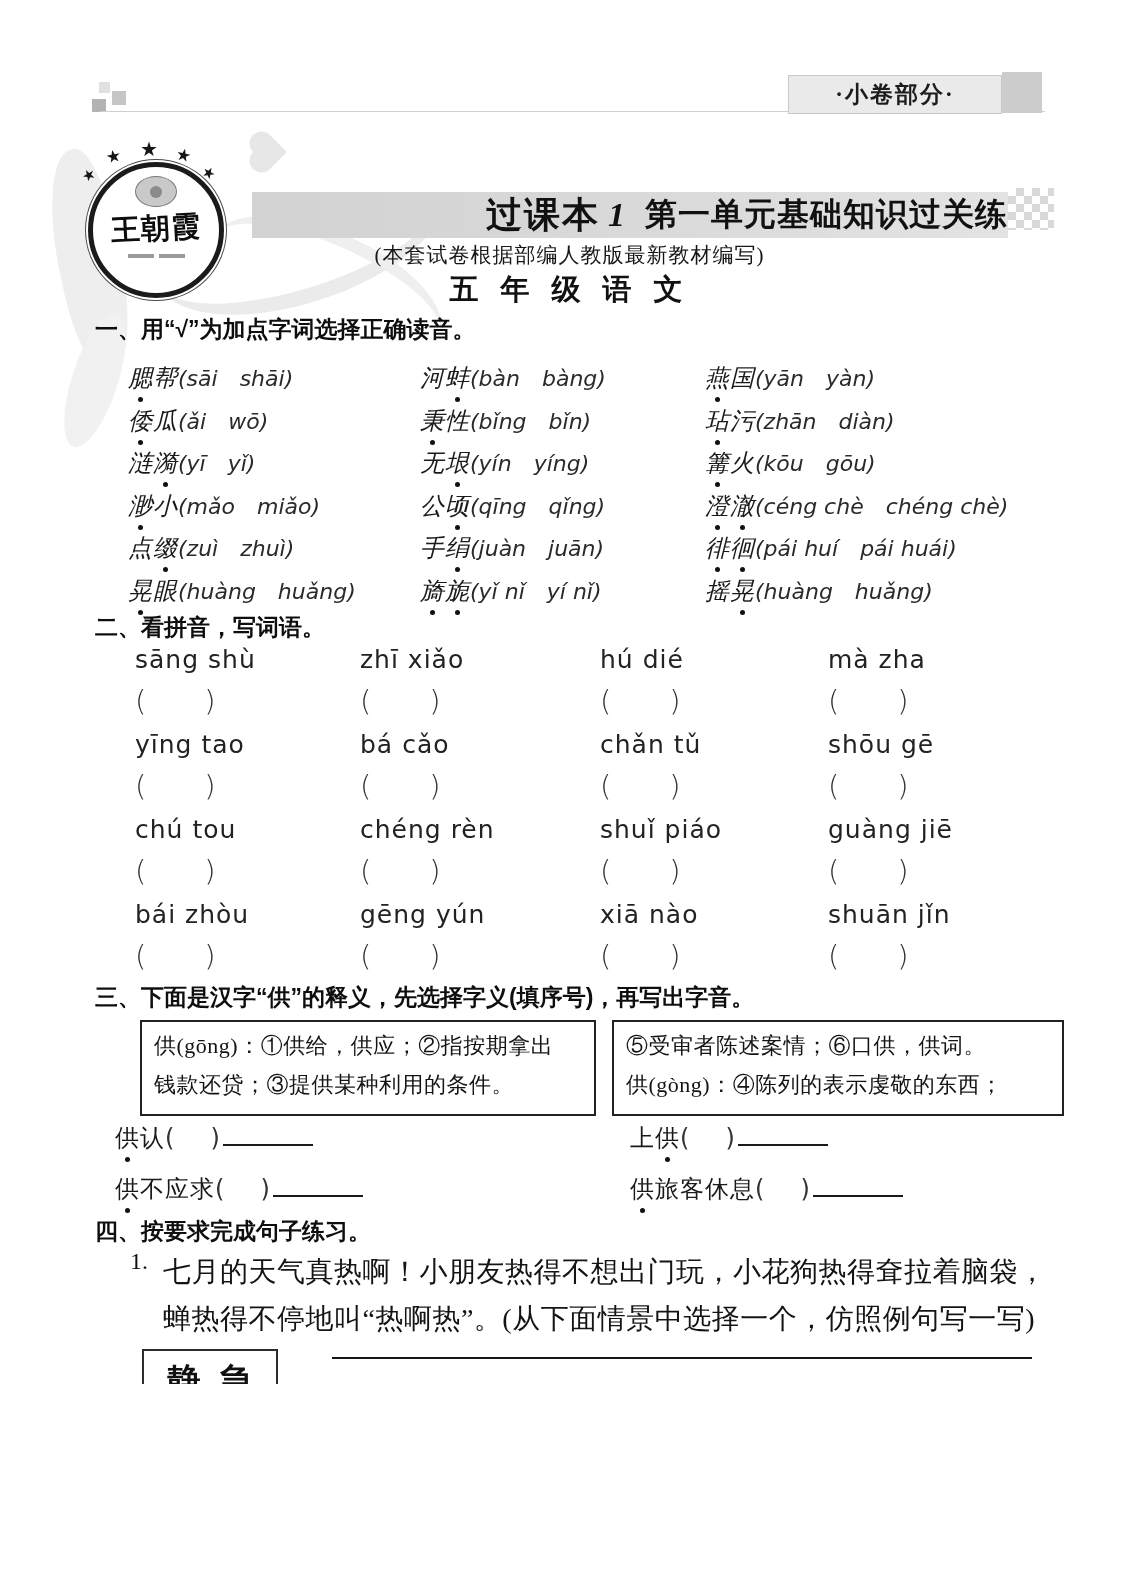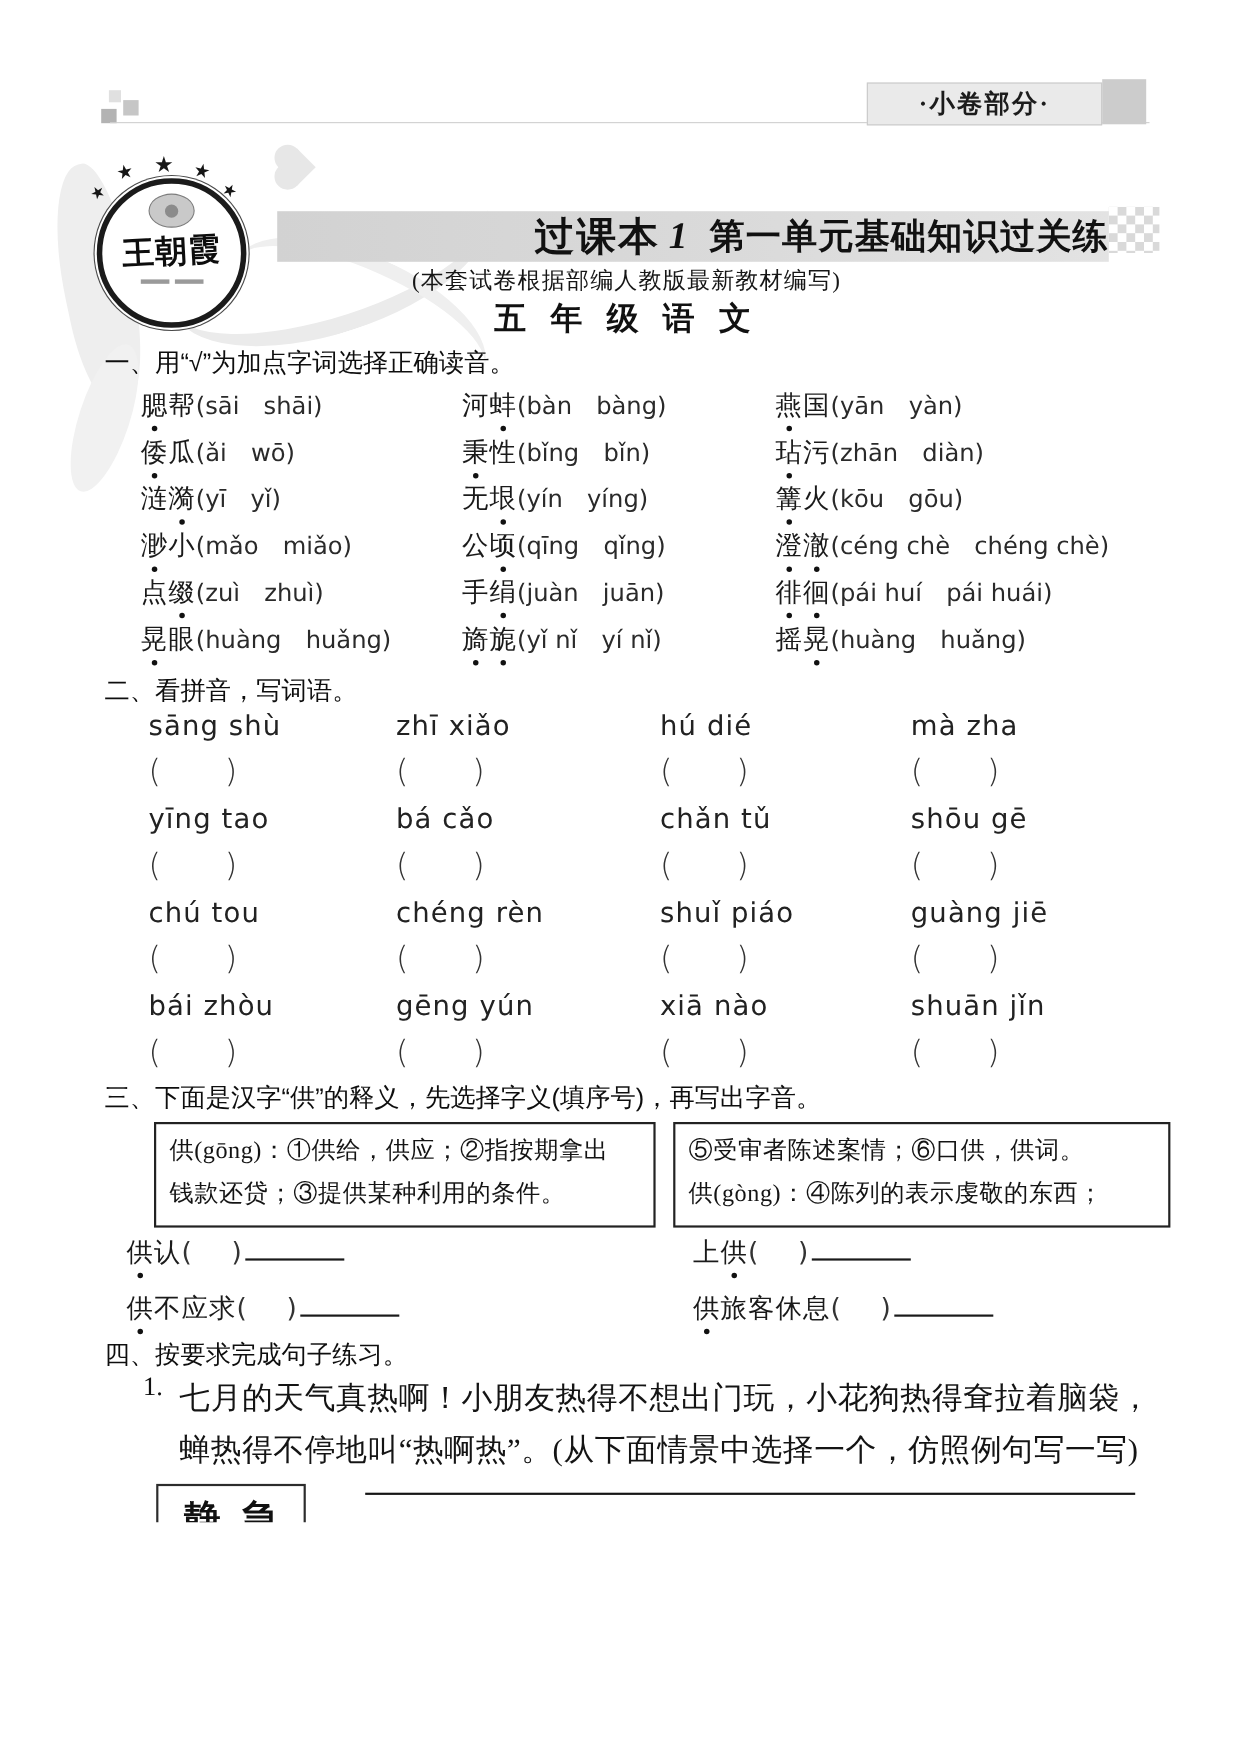--- a/index.html
+++ b/index.html
@@ -57,26 +57,26 @@
   .title-band .tnum{font-family:"Liberation Serif",serif;font-weight:bold;font-style:italic;font-size:34px;margin:0 20px 0 8px;}
   .title-band .t2{font-weight:800;font-size:32px;letter-spacing:1px;}
   .checker{position:absolute;left:1008px;top:188px;width:46px;height:42px;z-index:3;
            background:conic-gradient(#d9d9d9 90deg,transparent 90deg 180deg,#d9d9d9 180deg 270deg,transparent 270deg) 0 0/16px 16px;}
   .subtitle{position:absolute;left:0;top:241px;width:1139px;text-align:center;z-index:3;
             font-family:"Liberation Serif",serif;font-size:21px;letter-spacing:1px;color:#161616;}
   .grade-title{position:absolute;left:0;top:270px;width:1139px;text-align:center;z-index:3;
                font-weight:800;font-size:29px;letter-spacing:7px;}
 
   
-  .sec-heading{position:absolute;left:95px;font-weight:400;font-size:23px;color:#0e0e0e;}
+  .sec-heading{position:absolute;left:95px;font-weight:700;font-size:23px;color:#0e0e0e;}
   .h1{top:314px;} .h2{top:612px;} .h3{top:982px;} .h4{top:1216px;}
 
   
-  .s1-grid{position:absolute;left:128px;top:352px;display:grid;
-           grid-template-columns:292px 285px 330px;grid-auto-rows:42.5px;}
+  .s1-grid{position:absolute;left:128px;top:362px;display:grid;
+           grid-template-columns:292px 285px 330px;grid-auto-rows:42.5px;font-style:italic;}
   .s1-item{white-space:nowrap;font-size:24px;}
   .hz{font-family:"Liberation Serif",serif;color:#1a1a1a;}
   .ch{position:relative;display:inline-block;margin-right:1px;}
   .ch.dotted::after{content:"";position:absolute;left:50%;bottom:-8px;width:5px;height:5px;
                     margin-left:-2.5px;background:#111;border-radius:50%;}
   .py{font-family:"DejaVu Sans",sans-serif;font-size:22px;color:#2a2a2a;white-space:pre;}
 
   
   .s2-grid{position:absolute;left:135px;top:645px;display:grid;
            grid-template-columns:225px 240px 228px 227px;grid-auto-rows:85px;}

